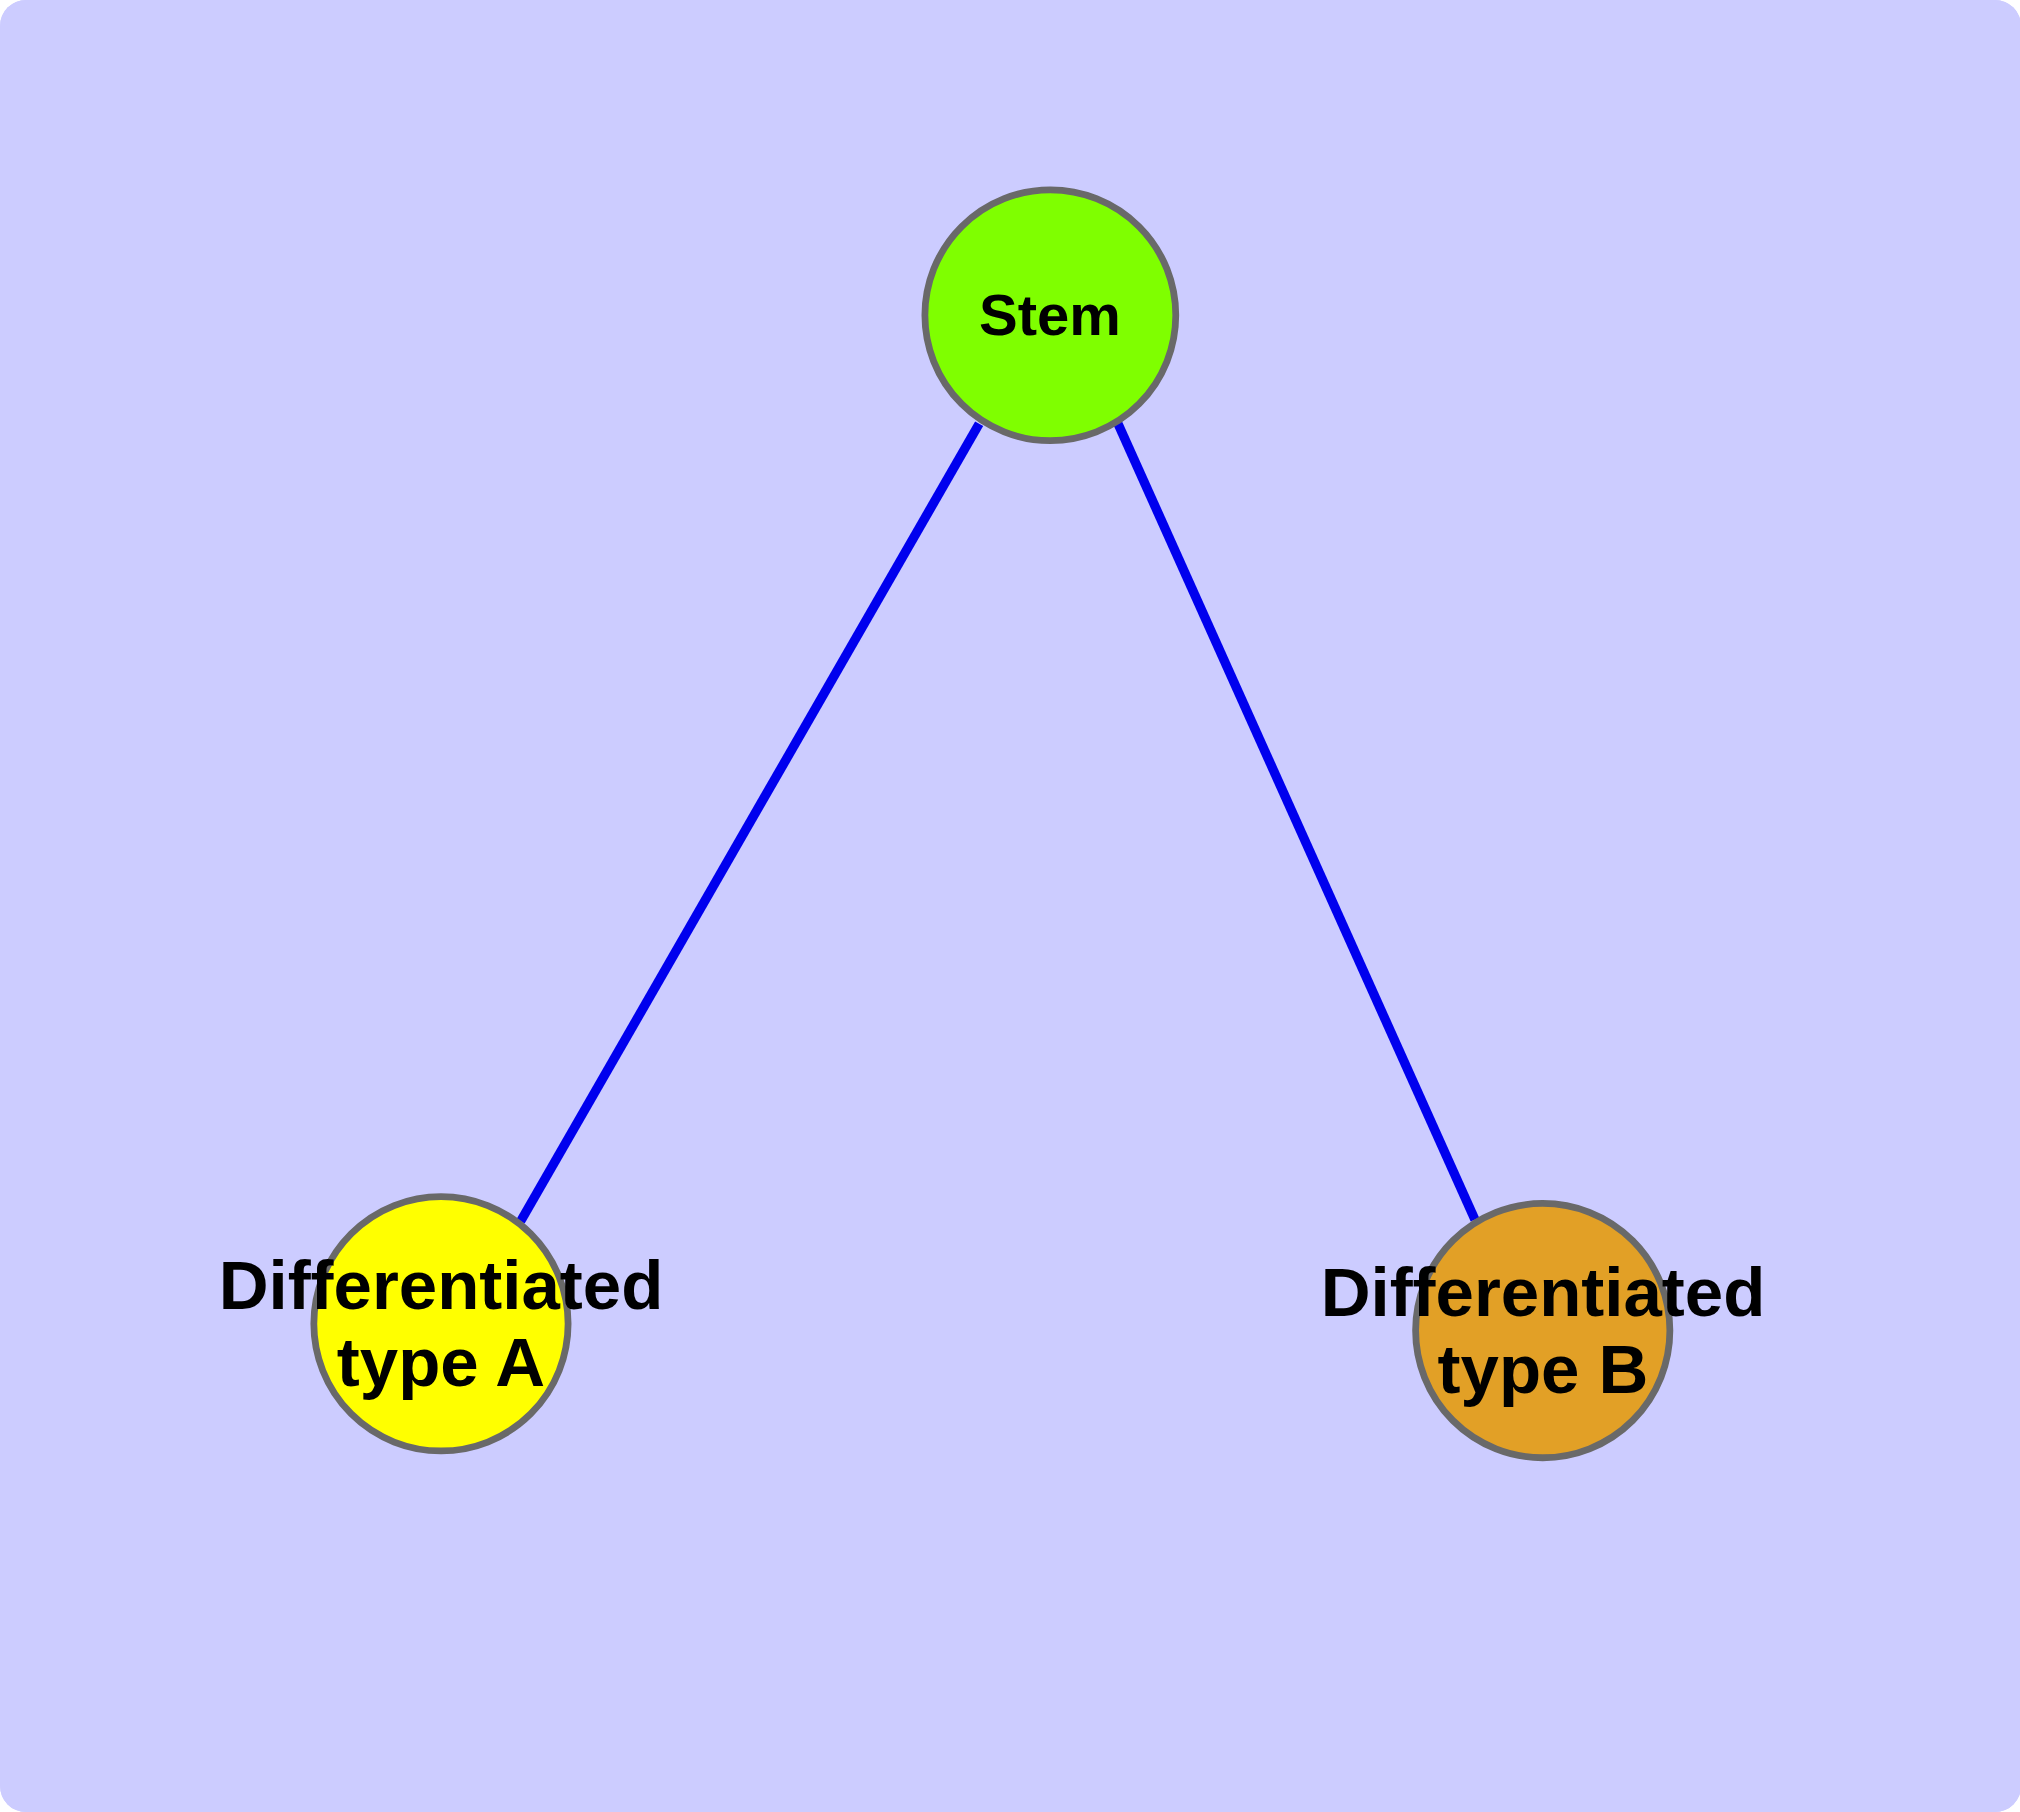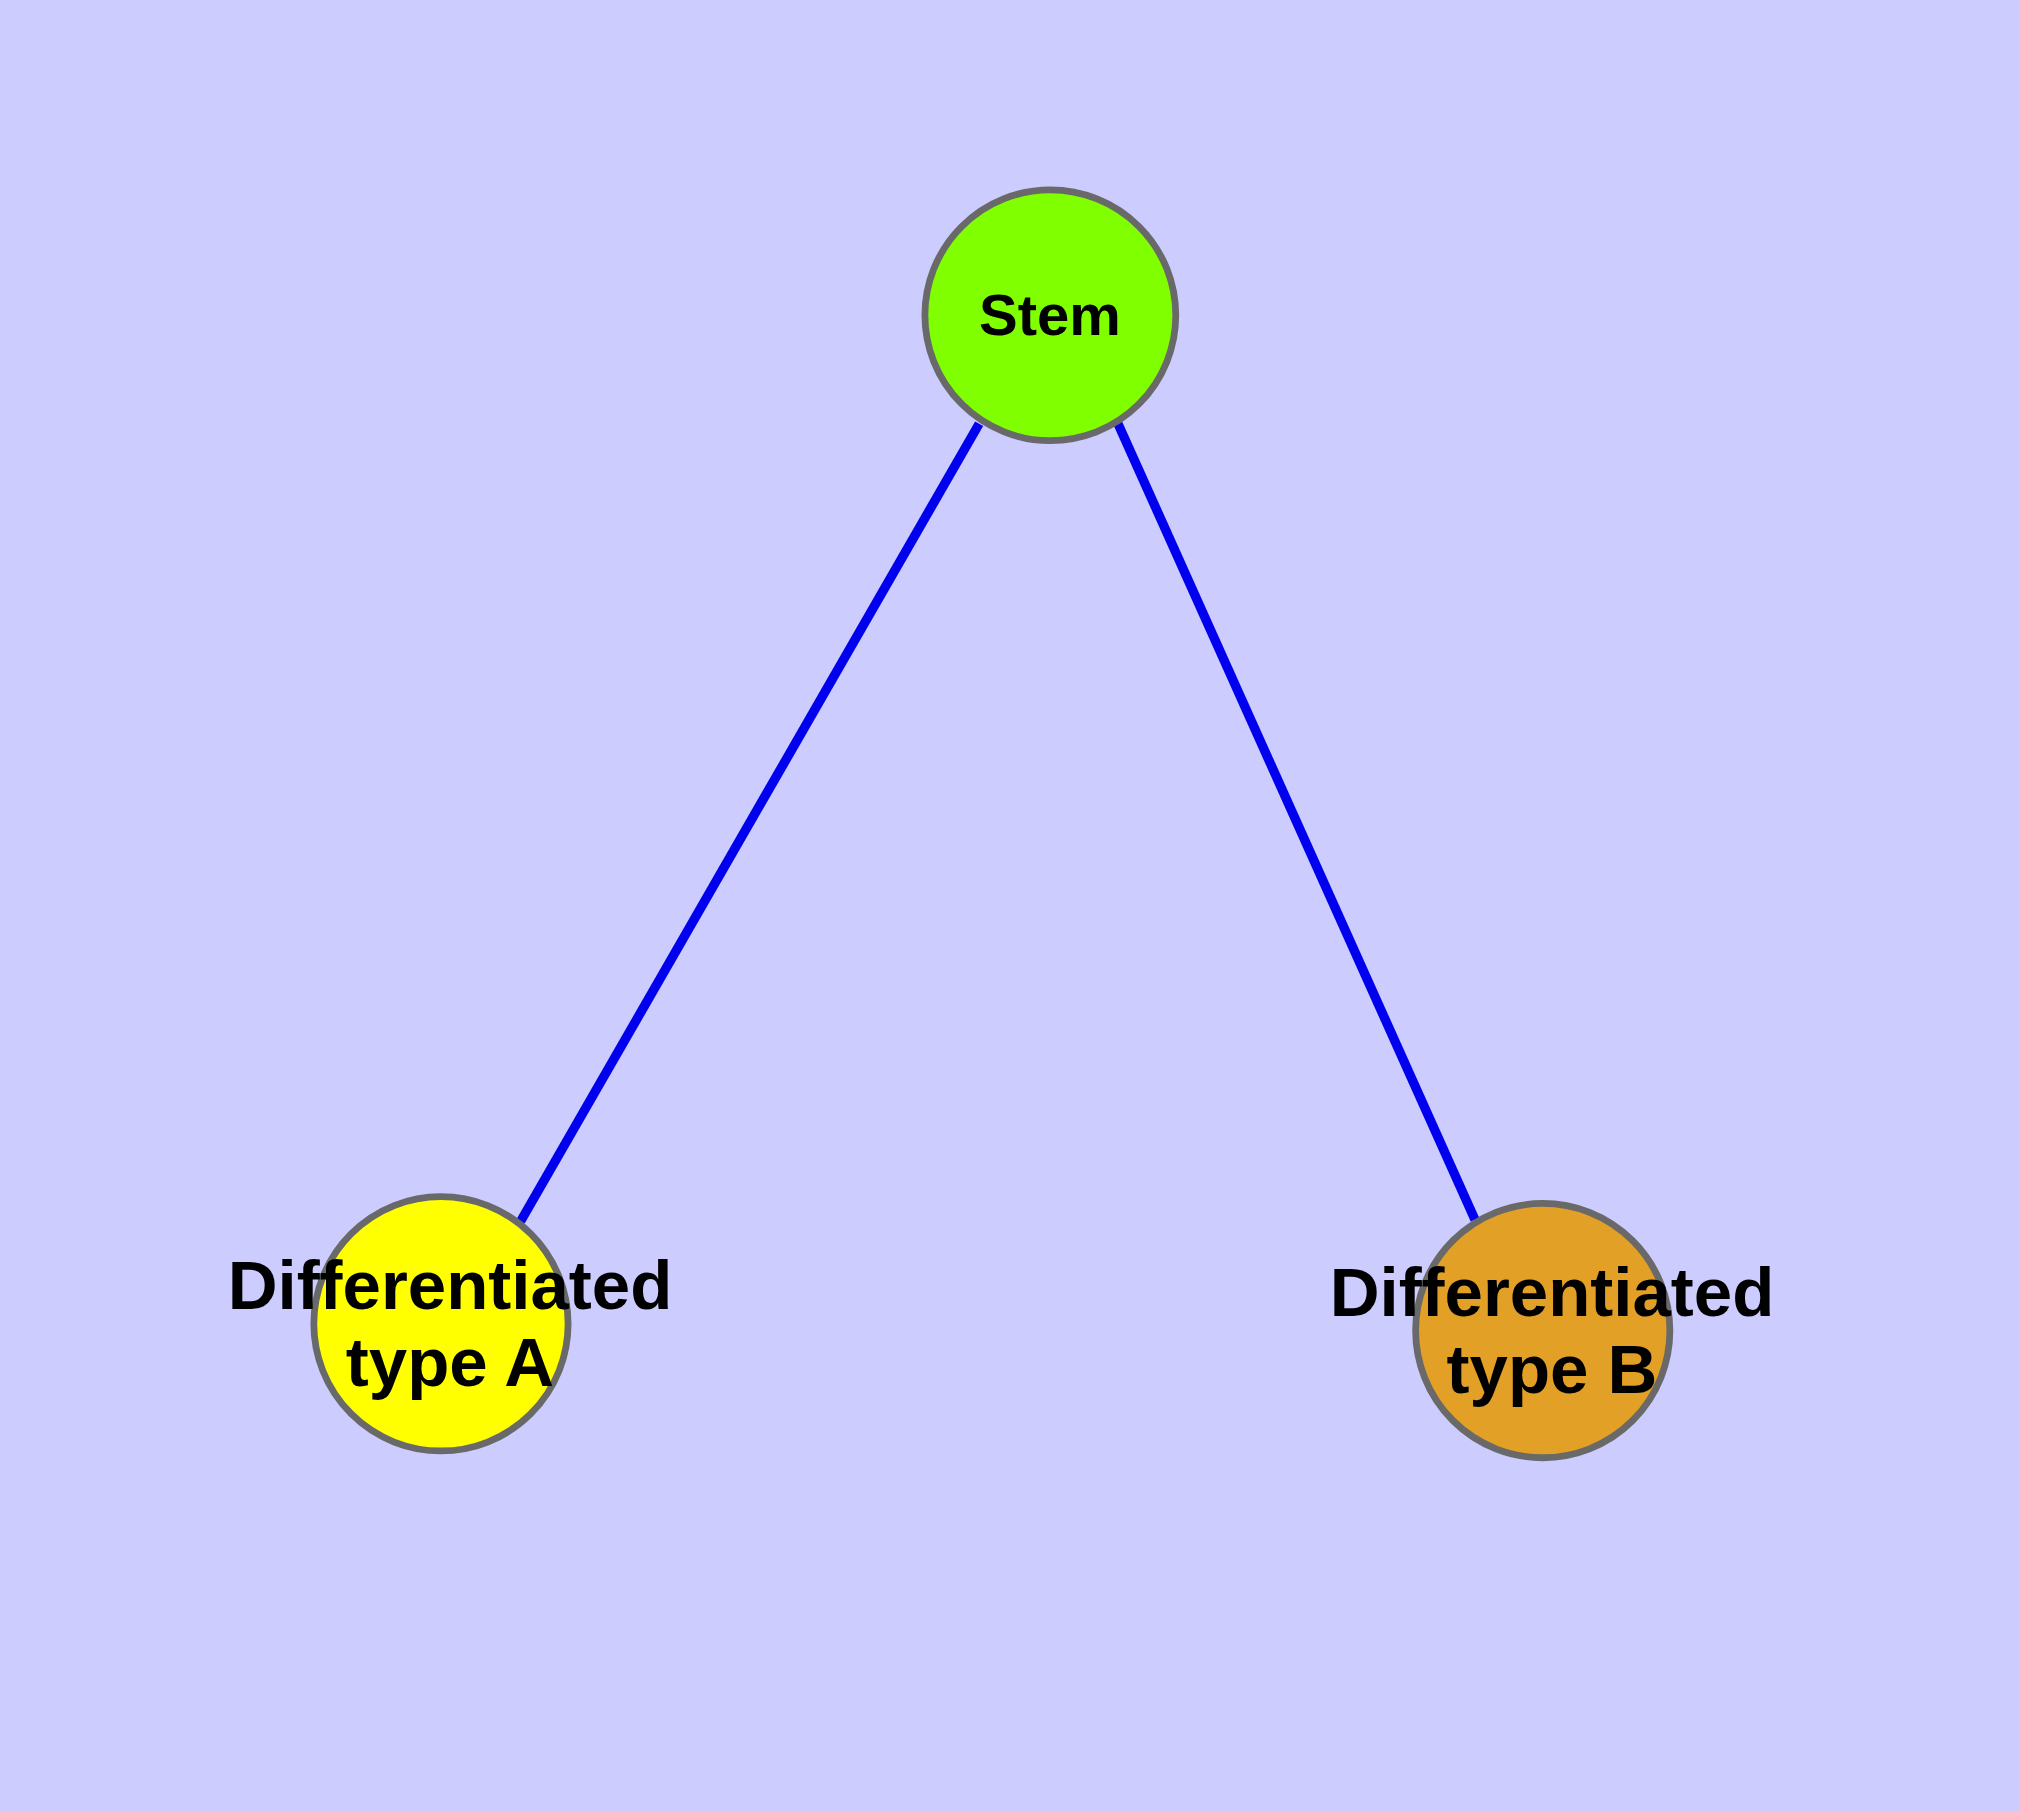--- a/index.html
+++ b/index.html
@@ -32,27 +32,26 @@
     font-weight: bold;
     line-height: 1.12;
     pointer-events: none;
     font-family: "Liberation Sans", "DejaVu Sans", sans-serif;
   }
   .label-stem {
     font-size: 58px;
   }
   .label-diff {
     font-size: 69px;
-    margin-left: 9px;
   }
 </style>
 </head>
 <body>
 
-<div id="canvas" style="background: rgb(204, 204, 255);">
+<div id="canvas" style="background: rgb(204, 204, 255); border-radius: 26px;">
 
   <svg id="graph-svg" viewBox="0 0 2384 2138" xmlns="http://www.w3.org/2000/svg">
 
     <rect id="bg-rect" x="0" y="0" width="2384" height="2138" fill="#CCCCFF"></rect>
 
     <g id="edges-layer">
       <line id="edge-0" x1="1155" y1="500" x2="614" y2="1441" stroke="#0000EE" stroke-width="11" stroke-linecap="butt"></line>
       <line id="edge-1" x1="1318" y1="498" x2="1740" y2="1439" stroke="#0000EE" stroke-width="11" stroke-linecap="butt"></line>
     </g>
 

